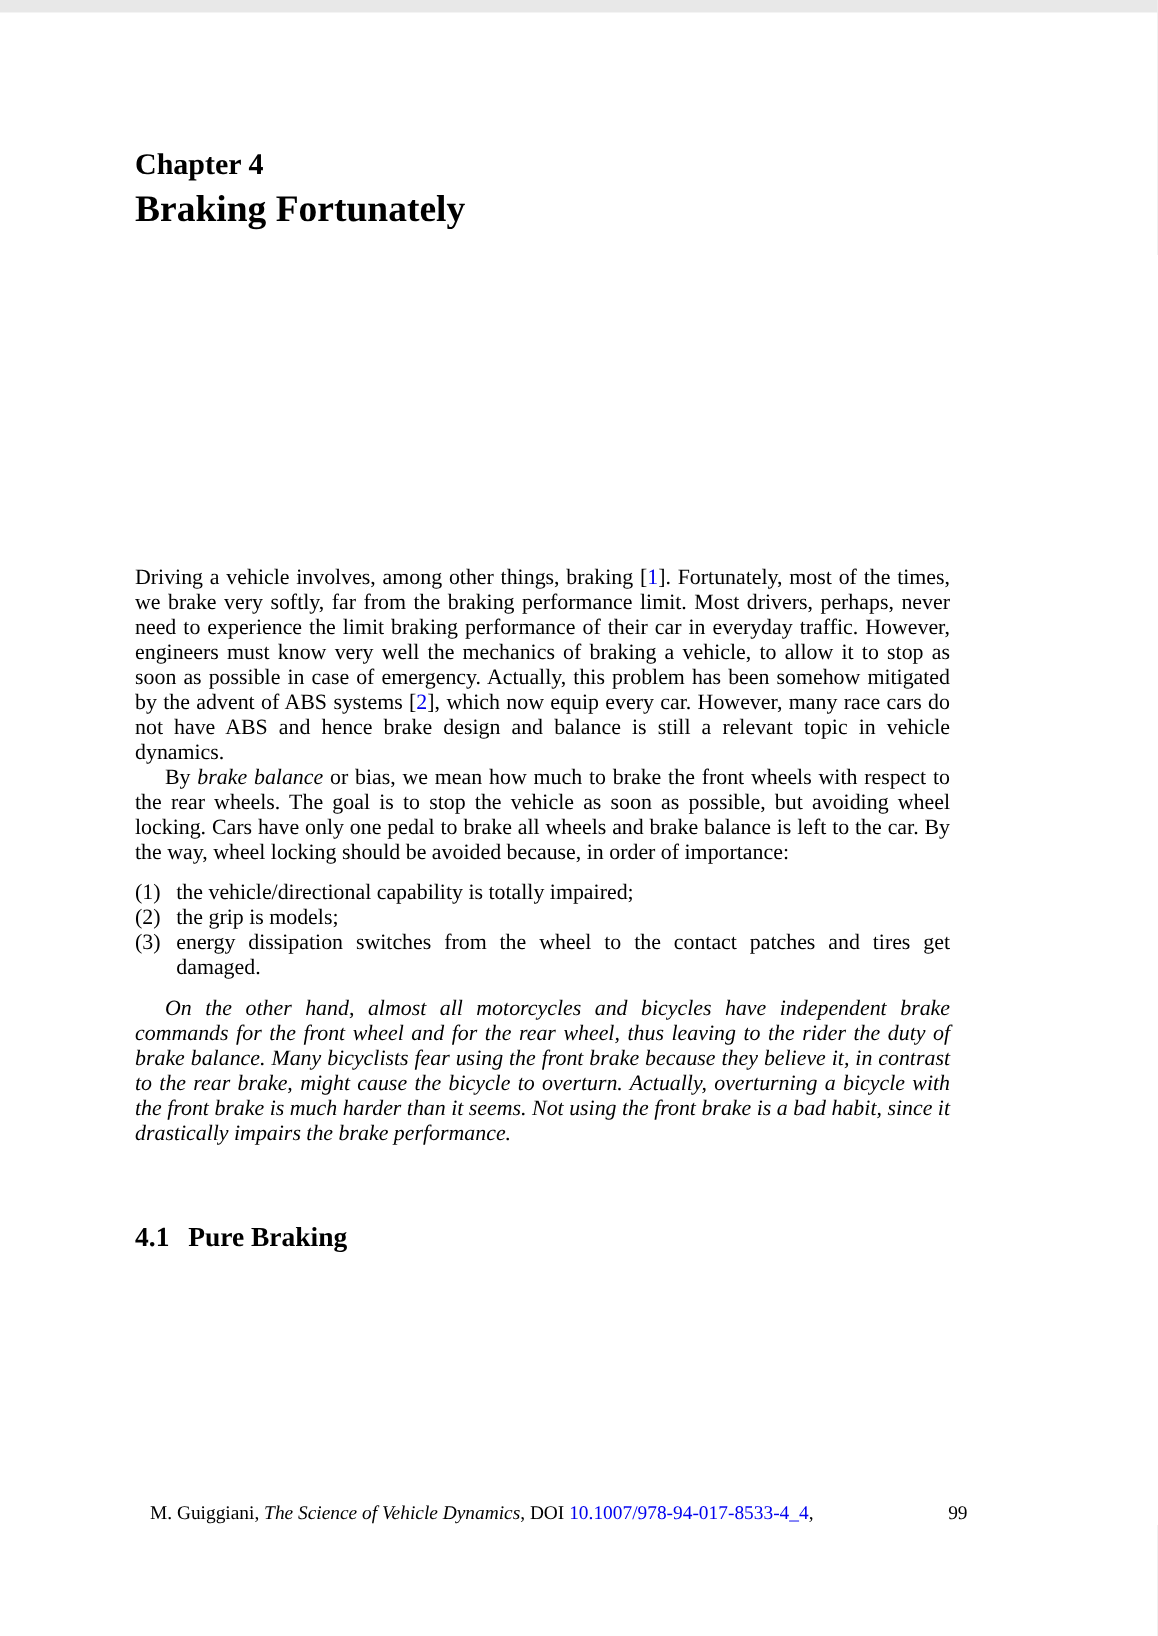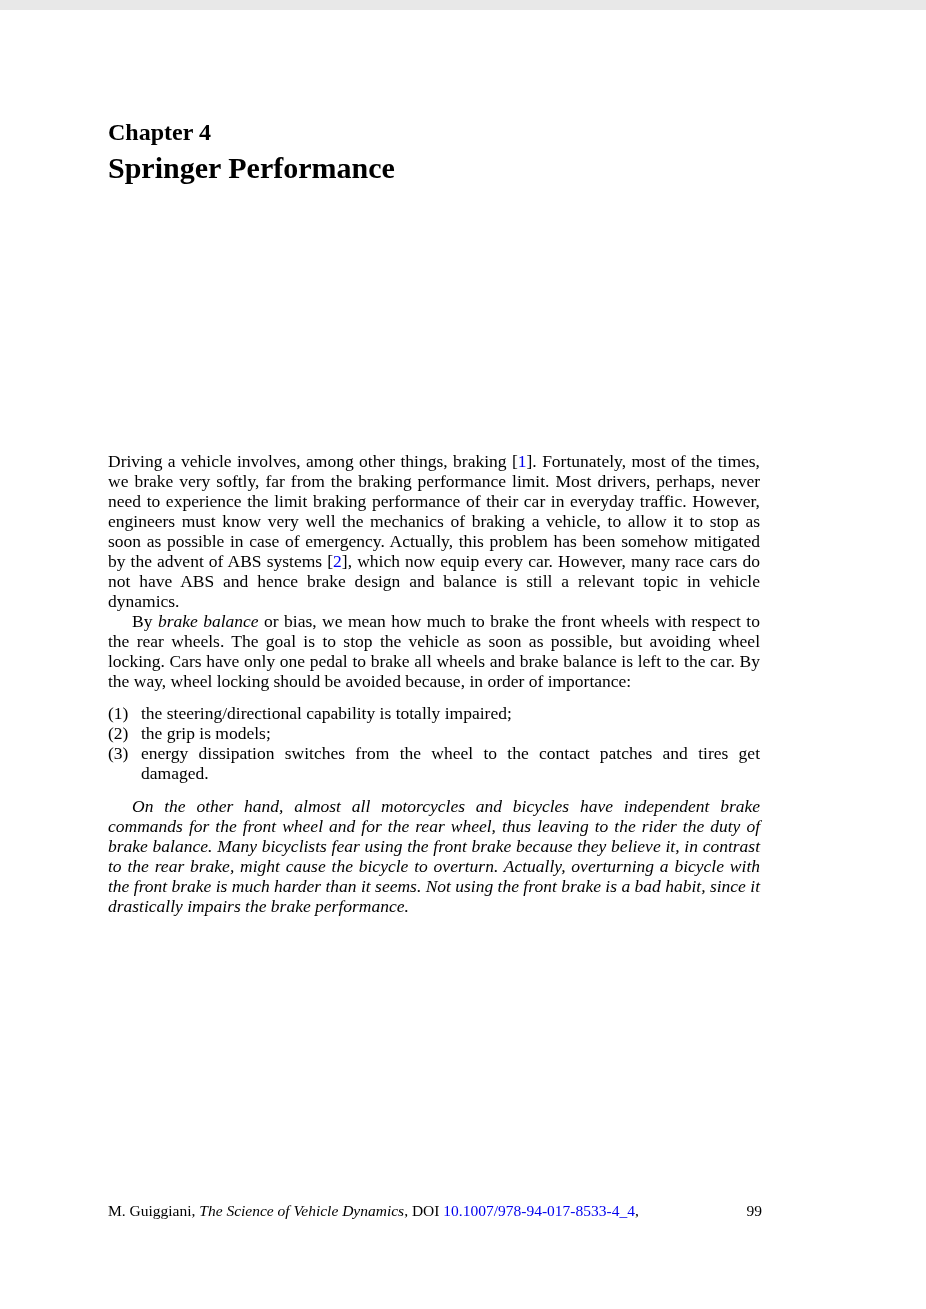--- a/index.html
+++ b/index.html
@@ -32,57 +32,60 @@
   .list-row{display:flex;}
   .list-marker{flex:none;width:33px;}
   .list-text{flex:1;text-align:justify;}
   .section-heading{
     margin-top:60px;
     font-size:22px;line-height:27px;font-weight:700;
   }
   .section-number{margin-right:15px;}
   .p4{margin-top:25px;}
   .footer{
-    position:absolute;left:108px;top:1190px;width:654px;
+    position:absolute;left:120px;top:1190px;width:654px;
     font-size:15.5px;line-height:21px;
   }
   .footer-line1{display:flex;justify-content:space-between;align-items:baseline;}
   .it{font-style:italic;}
   .lk{color:var(--link,#0000EE);text-decoration:none;cursor:pointer;}
 </style>
 </head>
 <body>
 
 <div class="page">
   <div class="content">
 
     <div class="chapter-label">Chapter 4</div>
-    <div class="chapter-title">Springer Performance</div>
+    <div class="chapter-title">Braking Fortunately</div>
 
     <p class="bodytext p1"><span>Driving a vehicle involves, among other things, braking [</span><span class="lk">1</span><span>]. Fortunately, most of the times, we brake very softly, far from the braking performance limit. Most drivers, perhaps, never need to experience the limit braking performance of their car in everyday traffic. However, engineers must know very well the mechanics of braking a vehicle, to allow it to stop as soon as possible in case of emergency. Actually, this problem has been somehow mitigated by the advent of ABS systems [</span><span class="lk">2</span><span>], which now equip every car. However, many race cars do not have ABS and hence brake design and balance is still a relevant topic in vehicle dynamics.</span></p>
 
     <p class="bodytext indent"><span>By </span><span class="it">brake balance</span><span> or bias, we mean how much to brake the front wheels with respect to the rear wheels. The goal is to stop the vehicle as soon as possible, but avoiding wheel locking. Cars have only one pedal to brake all wheels and brake balance is left to the car. By the way, wheel locking should be avoided because, in order of importance:</span></p>
 
     <div class="list bodytext">
       <div class="list-row">
         <span class="list-marker">(1)</span>
-        <span class="list-text">the steering/directional capability is totally impaired;</span>
+        <span class="list-text">the vehicle/directional capability is totally impaired;</span>
       </div>
       <div class="list-row">
         <span class="list-marker">(2)</span>
         <span class="list-text">the grip is models;</span>
       </div>
       <div class="list-row">
         <span class="list-marker">(3)</span>
         <span class="list-text">energy dissipation switches from the wheel to the contact patches and tires get damaged.</span>
       </div>
     </div>
 
     <p class="bodytext indent p3"><span>On the other hand, almost all motorcycles and bicycles have independent brake commands for the front wheel and for the rear wheel, thus leaving to the rider the duty of brake balance. Many bicyclists fear using the front brake because they believe it, in contrast to the rear brake, might cause the bicycle to overturn. Actually, overturning a bicycle with the front brake is much harder than it seems. Not using the front brake is a bad habit, since it drastically impairs the brake performance.</span></p>
 
+    <div class="section-heading">
+      <span class="section-number">4.1</span><span>Pure Braking</span>
+    </div>
 
 
   </div>
 
   <div class="footer">
     <div class="footer-line1">
       <span><span>M. Guiggiani, </span><span class="it">The Science of Vehicle Dynamics</span><span>, DOI </span><span class="lk">10.1007/978-94-017-8533-4_4</span><span>,</span></span>
       <span>99</span>
     </div>
   </div>

